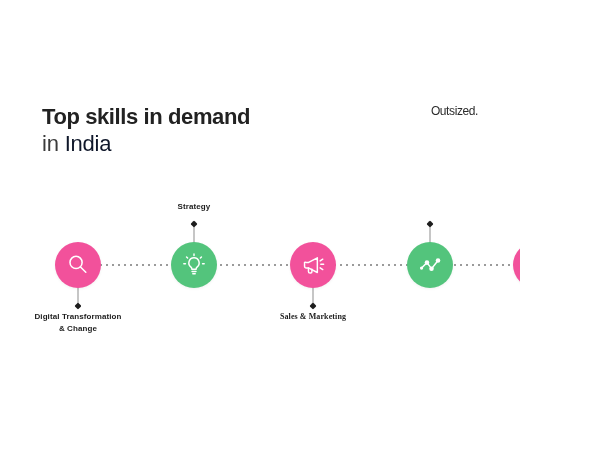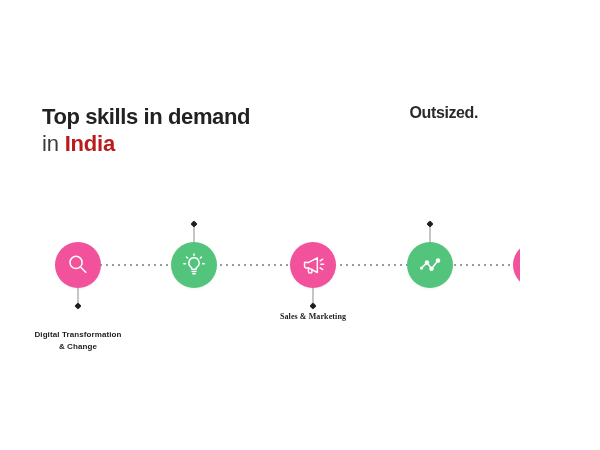--- a/index.html
+++ b/index.html
@@ -39,30 +39,30 @@
   }
   .headline-line2 {
     display: block;
     font-size: 22px;
     font-weight: 400;
     letter-spacing: -0.2px;
     color: #3b3b3b;
     margin-top: 2px;
   }
   .headline-accent {
-    font-weight: 700;
-    color: #b91c1c;
+    font-weight: 400;
+    color: #0f172a;
   }
 
   .brand-logo {
     position: absolute;
     right: 42px;
     top: 104px;
-    font-size: 16px;
-    font-weight: 700;
+    font-size: 12px;
+    font-weight: 400;
     letter-spacing: -0.4px;
     color: #2b2b2b;
     user-select: none;
   }
 
   
   .timeline {
     position: absolute;
     left: 0;
     top: 0;
@@ -149,39 +149,40 @@
     <div class="stem" style="left:78px; top:286px; height:20px;"></div>
     <div class="stem-cap" style="left:78px; top:306px;"></div>
     <div class="node pink" style="left:78px; top:265px;">
       <span>
         <svg viewBox="0 0 24 24" fill="none" stroke="#ffffff" stroke-width="1.4" stroke-linecap="round" stroke-linejoin="round">
           <circle cx="10.2" cy="9.6" r="5.6"></circle>
           <line x1="14.3" y1="13.8" x2="19.2" y2="18.7"></line>
         </svg>
       </span>
     </div>
-    <div class="node-label" style="left:78px; top:329px; width:150px;">Digital Transformation
+    <div class="node-label" style="left:78px; top:311px; width:150px;">Digital Transformation
 &amp; Change</div>
 
     <div class="stem" style="left:194px; top:224px; height:20px;"></div>
     <div class="stem-cap" style="left:194px; top:224px;"></div>
     <div class="node green" style="left:194px; top:265px;">
       <span>
         <svg viewBox="0 0 24 24" fill="none" stroke="#ffffff" stroke-width="1.35" stroke-linecap="round" stroke-linejoin="round">
           <path d="M12 5.4a4.7 4.7 0 0 0-2.8 8.5c.5.4.8 1 .8 1.6v.5h4v-.5c0-.6.3-1.2.8-1.6A4.7 4.7 0 0 0 12 5.4z"></path>
           <line x1="10.2" y1="18" x2="13.8" y2="18"></line>
           <line x1="10.9" y1="20" x2="13.1" y2="20"></line>
           <line x1="12" y1="1.9" x2="12" y2="3.3"></line>
           <line x1="5.1" y1="4.6" x2="6.1" y2="5.6"></line>
           <line x1="18.9" y1="4.6" x2="17.9" y2="5.6"></line>
           <line x1="2.6" y1="10.9" x2="4.1" y2="10.9"></line>
           <line x1="21.4" y1="10.9" x2="19.9" y2="10.9"></line>
         </svg>
       </span>
     </div>
+    <div class="node-label" style="left:194px; top:201px; width:120px;">Strategy</div>
 
     <div class="stem" style="left:313px; top:286px; height:20px;"></div>
     <div class="stem-cap" style="left:313px; top:306px;"></div>
     <div class="node pink" style="left:313px; top:265px;">
       <span>
         <svg viewBox="0 0 24 24" fill="none" stroke="#ffffff" stroke-width="1.35" stroke-linecap="round" stroke-linejoin="round">
           <path d="M4.2 9.6v3.6a1.5 1.5 0 0 0 1.5 1.5h2.1l8.2 4.2V5.4L8 9.6H5.7a1.5 1.5 0 0 0-1.5 0z"></path>
           <path d="M7.8 14.7v3.2a1.5 1.5 0 0 0 1.5 1.5h.6a1.1 1.1 0 0 0 1.1-1.1v-2.5"></path>
           <line x1="18.6" y1="8.2" x2="21" y2="6.6"></line>
           <line x1="19.2" y1="11.4" x2="21.8" y2="11.4"></line>

